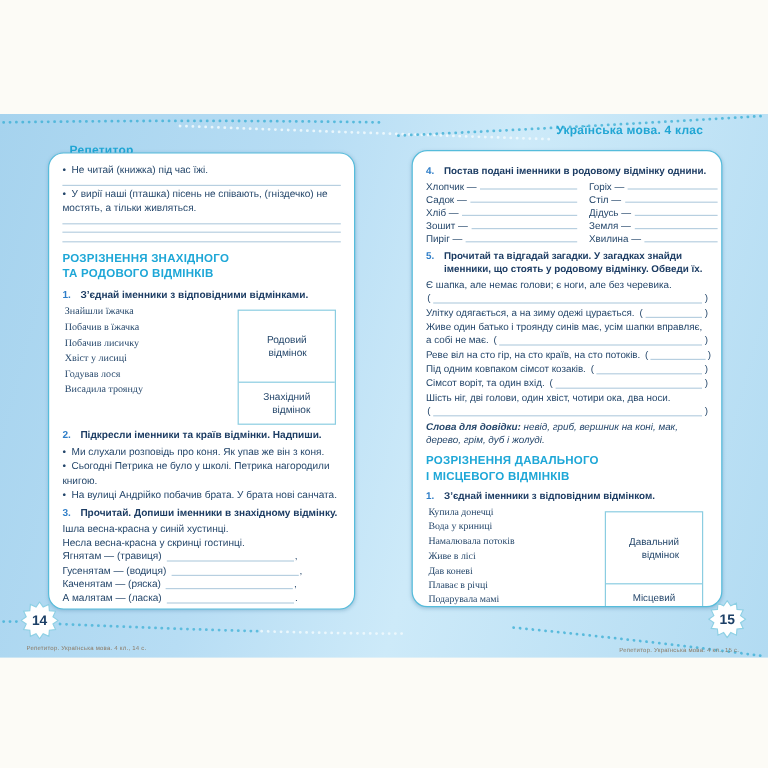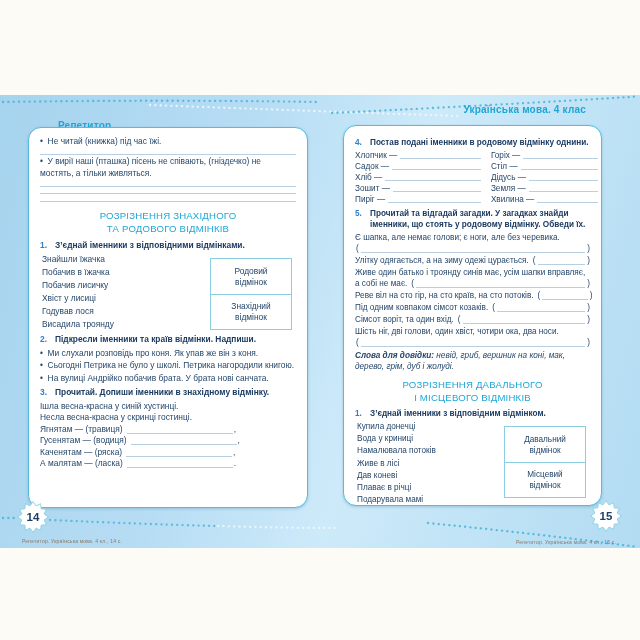--- a/index.html
+++ b/index.html
@@ -26,62 +26,63 @@
   .pagebox {
     position:absolute;
     background:#ffffff;
     border:1.6px solid #56bcdb;
     border-radius:13px;
     box-shadow:0 1px 3px rgba(50,110,150,.28);
     padding:8px 11px 6px 11px;
     overflow:hidden;
     font-size:8.4px; line-height:11.5px;
   }
-  .pagebox-left  { left:28px;  top:127px; width:280px; height:381px; }
+  .pagebox-left  { left:40px;  top:127px; width:256px; height:381px; }
   .pagebox-right { left:343px; top:125px; width:259px; height:381px; font-size:8.2px; line-height:11px; }
 
   .bullet::before { content:"•\00a0\00a0"; color:#25476b; }
   .bullet { margin-bottom:1px; }
 
   .wline { height:6.5px; border-bottom:1px solid #b7cfe0; margin-bottom:1px; }
 
   .sec-title {
-    text-align:center; color:#1ea7d7; font-weight:normal;
+    text-align:left; color:#1ea7d7; font-weight:bold;
     font-size:9.6px; line-height:13px; white-space:pre-line;
     margin:7px 0 5px 0; letter-spacing:.2px;
   }
   .pagebox-right .sec-title { margin:6px 0 4px 0; }
 
   .ex-head { display:flex; gap:5px; font-weight:bold; color:#1c3c63; margin:3px 0 2px 0; }
   .ex-head .num { color:#2f7ec8; min-width:10px; }
   .ex-head .ex-title { flex:1; }
 
   .match { display:flex; margin:1px 0 2px 2px; }
-  .match-list { flex:1; }
+  .match-list { flex:1;font-family:Liberation Serif, serif; }
   .match-list > div { line-height:13px; }
   .pagebox-right .match-list > div { line-height:12.2px; }
   .case-col {
     width:82px; margin-top:5px; margin-right:4px;
     border:1px solid #8bcde1; background:#fff;
     display:flex; flex-direction:column; align-self:flex-start;
   }
   .case-cell {
     min-height:35px; display:flex; align-items:center; justify-content:center;
-    text-align:center; white-space:pre-line; line-height:11px; padding:3px 2px;
+    text-align:right; white-space:pre-line; line-height:11px; padding:3px 2px;
     color:#25476b;
+    margin-top:12px;
   }
   .case-cell + .case-cell { border-top:1px solid #8bcde1; }
 
   .fill-row { display:flex; align-items:flex-end; line-height:11.5px; }
   .fill-row .lbl { white-space:nowrap; }
   .fill-row .blank { width:106px; border-bottom:1px solid #b7cfe0; height:9px; margin:0 1px 1.5px 4px; }
   .fill-row .punct { width:4px; }
 
   .grid2 { display:grid; grid-template-columns:54% 46%; column-gap:9px; margin:1px 0 2px 0; }
-  .grid2 .cell { display:flex; align-items:center; line-height:11px; }
+  .grid2 .cell { display:flex; align-items:flex-start; line-height:11px; }
   .grid2 .word { white-space:nowrap; }
   .grid2 .gline { flex:1; border-bottom:1px solid #b7cfe0; height:8px; margin:0 1px 1.5px 3px; }
 
   .riddle { margin-bottom:1px; }
   .riddle-line { display:flex; align-items:flex-end; }
   .riddle-line .rtext { flex:none; }
   .bracket { flex:1; display:flex; align-items:flex-end; margin-left:4px; min-width:55px; }
   .bracket::before { content:"("; }
   .bracket::after  { content:")"; }
   .bracket .bl { flex:1; border-bottom:1px solid #b7cfe0; height:8px; margin:0 2px 1.5px 2px; }

